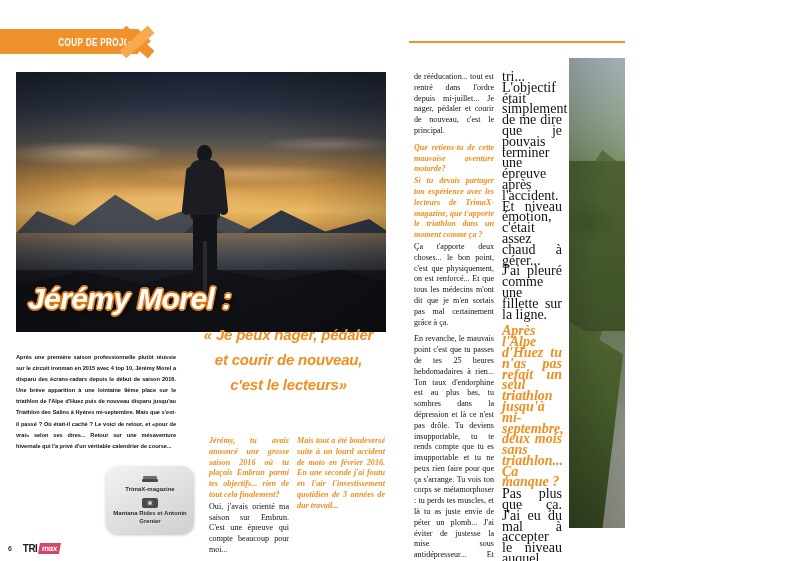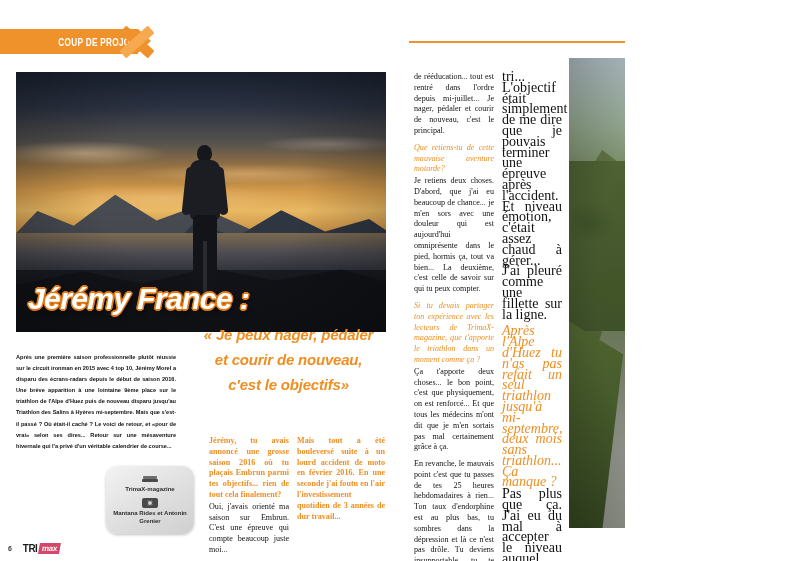--- a/index.html
+++ b/index.html
@@ -250,20 +250,21 @@
   .col-qa {
     position:absolute;
     font-family:"Liberation Serif", serif;
     font-size:8.1px;
     line-height:10.8px;
     text-align:justify;
     color:#111;
   }
   .col-qa .q {
     color:#ef8f22;
+    font-style:italic;
     font-weight:bold;
   }
   #left-col-1 { left:209px; top:436px; width:80px; }
   #left-col-2 { left:297px; top:436px; width:88px; }
 
   
   .hdr-right-rule-l {
     position:absolute; left:409px; top:41px;
     width:225px; height:1.6px; background:#f0922b;
   }
@@ -375,21 +376,21 @@
     background: radial-gradient(ellipse at 50% 48%, rgba(0,0,0,0) 52%, rgba(0,0,0,.28) 100%);
   }
 
   #right-col-1 { position:absolute; left:414px; top:72px; width:80px;
     font-family:"Liberation Serif", serif; font-size:8.1px; line-height:10.8px;
     text-align:justify; color:#111; }
   #right-col-2 { position:absolute; left:502px; top:72px; width:60px;
     font-family:"Liberation Serif", serif; font-size:14px; line-height:10.8px;
     text-align:justify; color:#111; }
   #right-col-1 .q, #right-col-2 .q {
-    color:#ef8f22; font-style:italic; font-weight:normal;
+    color:#ef8f22; font-style:italic; font-weight:bold;
   }
   .para { margin:0 0 6px 0; }
   .q.para { margin-bottom:1px; }
 
   
   .footer-pg {
     position:absolute;
     font-family:"Liberation Sans", sans-serif;
     font-weight:bold;
     font-size:7px;
@@ -448,40 +449,40 @@
         <div class="head"></div>
         <div class="torso"></div>
         <div class="arm-l"></div>
         <div class="arm-r"></div>
         <div class="legs"></div>
         <div class="gap"></div>
       </div>
       <div class="hero-vignette"></div>
     </div>
 
-    <div class="name-title">Jérémy France :</div>
+    <div class="name-title">Jérémy Morel :</div>
 
     <div class="pull-quote">
       <div>« Je peux nager, pédaler</div>
       <div>et courir de nouveau,</div>
-      <div>c'est le objectifs»</div>
+      <div>c'est le lecteurs»</div>
     </div>
 
     <div class="chapeau">Après une première saison professionnelle plutôt réussie sur le circuit ironman en 2015 avec 4 top 10, Jérémy Morel a disparu des écrans-radars depuis le début de saison 2016. Une brève apparition à une lointaine 9ème place sur le triathlon de l'Alpe d'Huez puis de nouveau disparu jusqu'au Triathlon des Salins à Hyères mi-septembre. Mais que s'est-il passé ? Où était-il caché ? Le voici de retour, et «pour de vrai» selon ses dires... Retour sur une mésaventure hivernale qui l'a privé d'un véritable calendrier de course...</div>
 
     <div class="credit-badge">
       <div class="credit-icon-pen"></div>
       <div class="credit-line">TrimaX-magazine</div>
       <div class="credit-icon-cam"></div>
       <div class="credit-line">Mantana Rides et Antonin Grenier</div>
     </div>
 
     <div class="col-qa" id="left-col-1">
       <p class="q para">Jérémy, tu avais annoncé une grosse saison 2016 où tu plaçais Embrun parmi tes objectifs... rien de tout cela finalement?</p>
-      <p class="para">Oui, j'avais orienté ma saison sur Embrun. C'est une épreuve qui compte beaucoup juste moi...</p>
+      <p class="para">Oui, j'avais orienté ma saison sur Embrun. C'est une épreuve qui compte beaucoup pour moi...</p>
     </div>
 
     <div class="col-qa" id="left-col-2">
       <p class="q para">Mais tout a été bouleversé suite à un lourd accident de moto en février 2016. En une seconde j'ai foutu en l'air l'investissement quotidien de 3 années de dur travail...</p>
     </div>
 
     <div class="footer-pg" id="pg-left">6</div>
     <div class="footer-logo" id="logo-left">
       <span class="logo-tri">TRI</span>
       <span class="logo-max">max</span>
@@ -512,21 +513,20 @@
       <div class="cy-arm"></div>
       <div class="cy-head"></div>
       <div class="cy-helmet-stripe"></div>
     </div>
     <div class="hr-vignette"></div>
   </div>
 
   <div id="right-col-1">
     <p class="para">de rééducation... tout est rentré dans l'ordre depuis mi-juillet... Je nager, pédaler et courir de nouveau, c'est le principal.</p>
     <p class="q para">Que retiens-tu de cette mauvaise aventure motarde?</p>
-    <p class="para">Je retiens deux choses. D'abord, que j'ai eu beaucoup de chance... je m'en sors avec une douleur qui est aujourd'hui omniprésente dans le pied, hormis ça, tout va bien... La deuxième, c'est celle de savoir sur qui tu peux compter.</p>
     <p class="q para">Si tu devais partager ton expérience avec les lecteurs de TrimaX-magazine, que t'apporte le triathlon dans un moment comme ça ?</p>
     <p class="para">Ça t'apporte deux choses... le bon point, c'est que physiquement, on est renforcé... Et que tous les médecins m'ont dit que je m'en sortais pas mal certainement grâce à ça.</p>
     <p class="para">En revanche, le mauvais point c'est que tu passes de tes 25 heures hebdomadaires à rien... Ton taux d'endorphine est au plus bas, tu sombres dans la dépression et là ce n'est pas drôle. Tu deviens insupportable, tu te rends compte que tu es insupportable et tu ne peux rien faire pour que ça s'arrange. Tu vois ton corps se métamorphoser : tu perds tes muscles, et là tu as juste envie de péter un plomb... J'ai éviter de justesse la mise sous antidépresseur... Et heureusement !</p>
 
   </div>
 
   <div id="right-col-2">
     <p class="para">tri... L'objectif était simplement de me dire que je pouvais terminer une épreuve après l'accident. Et niveau émotion, c'était assez chaud à gérer... J'ai pleuré comme une fillette sur la ligne.</p>
     <p class="q para">Après l'Alpe d'Huez tu n'as pas refait un seul triathlon jusqu'à mi-septembre, deux mois sans triathlon... Ça manque ?</p>
     <p class="para">Pas plus que ça. J'ai eu du mal à accepter le niveau auquel j'étais retombé... Du coup j'ai préféré attendre de retrouver des sensations à pied avant de raccrocher un dossard. Côté compétition, je courrais à vélo... J'ai fait trois coupes de France avec l'équipe élite d'Hyères et j'ai vraiment apprécié mon</p>

